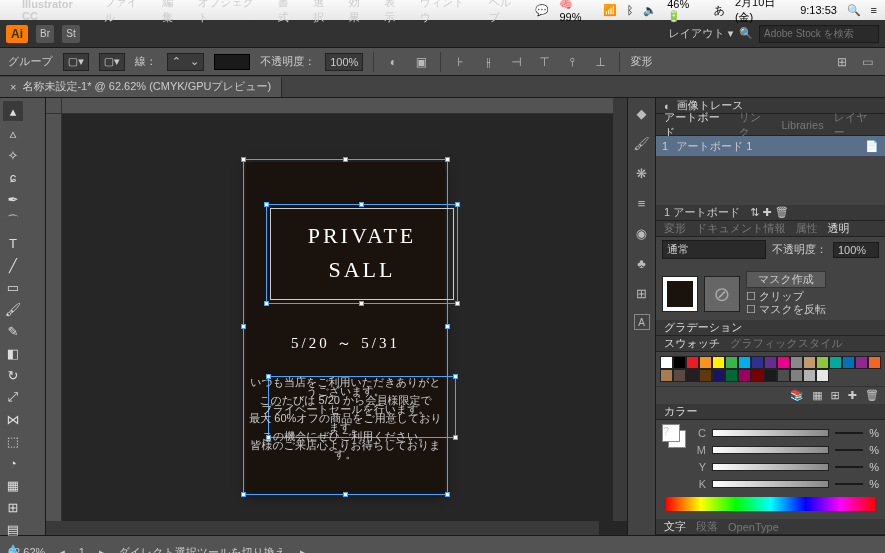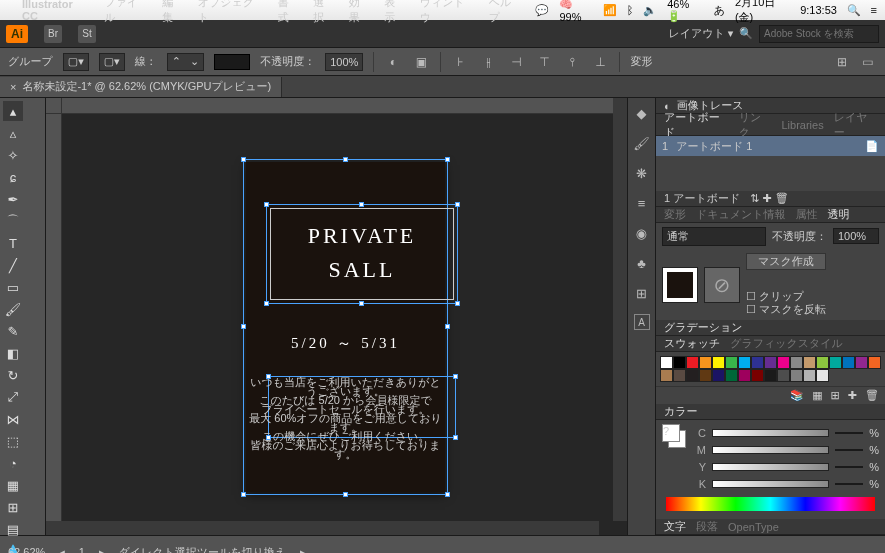--- a/index.html
+++ b/index.html
@@ -1,21 +1,21 @@
 <!DOCTYPE html>
 <html><head>
 <meta charset="utf-8">
 <style>
 *{margin:0;padding:0;box-sizing:border-box;font-family:-apple-system,sans-serif;font-size:11px;color:#ccc;user-select:none}
 body{background:#323232;width:885px;height:553px;overflow:hidden;position:relative}
 .menubar{height:20px;background:linear-gradient(#fafafa,#e8e8e8);display:flex;align-items:center;padding:0 8px;color:#000;font-size:12px;gap:14px}
 .menubar .apple{font-size:14px}
 .menubar .right{margin-left:auto;display:flex;gap:10px;align-items:center;font-size:11px}
 .menubar .right span{color:#000}
-.appbar{height:28px;background:#323232;border-bottom:1px solid #1a1a1a;display:flex;align-items:center;padding:0 6px;gap:16px}
+.appbar{height:28px;background:#323232;border-bottom:1px solid #1a1a1a;display:flex;align-items:center;padding:0 6px;gap:8px}
 .appbar .aiicon{width:22px;height:18px;background:#ff7c00;color:#330;font-weight:bold;display:flex;align-items:center;justify-content:center;border-radius:2px;font-size:12px}
 .appbar .sq{width:18px;height:18px;background:#535353;border-radius:2px;display:flex;align-items:center;justify-content:center;font-size:10px}
 .appbar .search{margin-left:auto;display:flex;align-items:center;gap:6px}
 .appbar .search input{background:#2a2a2a;border:1px solid #1a1a1a;width:120px;height:18px;padding:0 4px;color:#888;font-size:10px}
 .optbar{height:28px;background:#535353;border-bottom:1px solid #1a1a1a;display:flex;align-items:center;padding:0 8px;gap:10px;font-size:10px}
 .optbar .sel{background:#3a3a3a;border:1px solid #222;padding:1px 4px;height:18px;display:flex;align-items:center}
 .optbar .swatch{width:36px;height:16px;background:#1a1a1a;border:1px solid #000}
 .optbar .divider{width:1px;height:20px;background:#3a3a3a}
 .optbar .ibtn{width:18px;height:18px;display:flex;align-items:center;justify-content:center;color:#bbb;font-size:12px}
 .tabbar{height:22px;background:#434343;border-bottom:1px solid #1a1a1a;display:flex;align-items:center}
@@ -258,21 +258,21 @@
         <span>不透明度：</span>
         <div class="sel" style="flex:0 0 46px">100%</div>
       </div>
     </div>
     <div class="thumbs">
       <div class="thumb">
         <div style="position:absolute;inset:4px;background:#1a120d"></div>
       </div>
       <div class="thumb mask">⊘</div>
       <div style="font-size:9px;line-height:13px">
-        <div style="background:#5a5a5a;border:1px solid #333;padding:1px 6px;margin-bottom:20px;text-align:center">マスク作成</div>
+        <div style="background:#5a5a5a;border:1px solid #333;padding:1px 6px;margin-bottom:2px;text-align:center">マスク作成</div>
         <div>☐ <span>クリップ</span></div>
         <div>☐ <span>マスクを反転</span></div>
       </div>
     </div>
     <div class="phead">
         <span class="ptab act">グラデーション</span>
       </div>
     <div class="phead">
       <span class="ptab act">スウォッチ</span>
       <span class="ptab">グラフィックスタイル</span>

